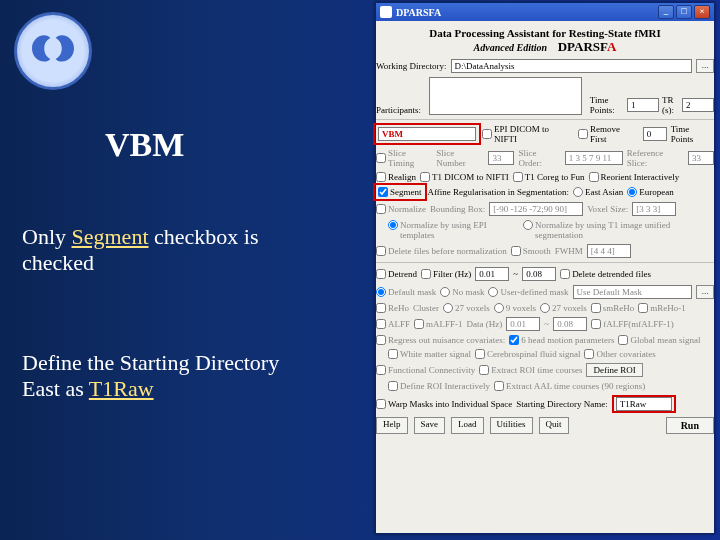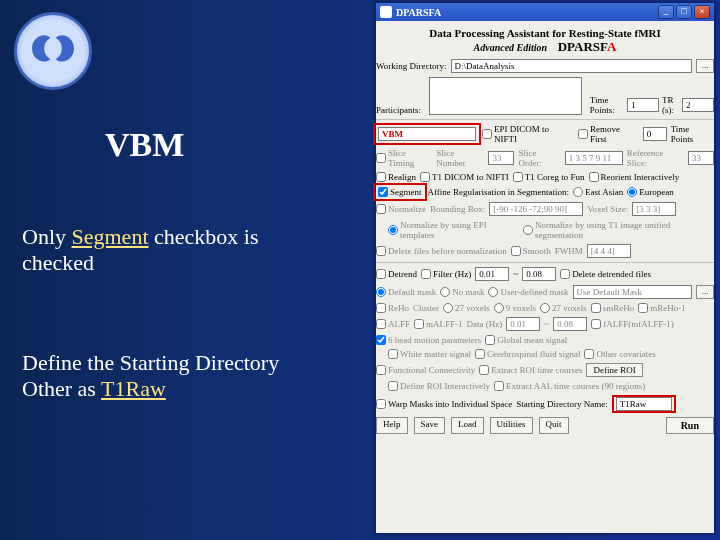--- a/index.html
+++ b/index.html
@@ -26,21 +26,21 @@
 .row{display:flex;align-items:center;margin-top:4px;gap:4px}
 .lbl{font:9px Tahoma}
 .tx{background:#fff;border:1px solid #7a7a7a;height:12px;padding:0 3px;font:9px Tahoma}
 .dots{width:16px;height:12px;border:1px solid #888;background:#f4f4f0;text-align:center;font:9px Tahoma;line-height:10px}
 .list{background:#fff;border:1px solid #7a7a7a;height:36px;width:178px}
 .small{width:24px}
 .btn{border:1px solid #888;background:#f4f4f0;padding:1px 6px;font:9px Tahoma}
 .sep{border-top:1px solid #c0c0bc;margin:4px 0}
 .cb{display:inline-flex;align-items:center;gap:2px}
 .cb input{width:10px;height:10px;margin:0}
-.radio{display:inline-flex;align-items:center;gap:2px}
+.radio{display:inline-flex;align-items:flex-start;gap:2px}
 .radio input{width:10px;height:10px;margin:0}
 .redbox{outline:2px solid #d40000;outline-offset:1px;padding:1px 2px;display:inline-flex;align-items:center;gap:2px}
 .redbox-inline{border:2px solid #d40000;padding:0 2px;display:inline}
 .bottom{display:flex;gap:6px;margin-top:4px}
 .runbtn{border:1px solid #888;background:#f4f4f0;padding:2px 14px;font:bold 10px Tahoma}
 .disabled .lbl, .disabled label{color:#888}
 .disabled .tx{color:#888}
 </style>
 </head>
 <body>
@@ -51,21 +51,21 @@
         <g fill="#3a67c9">
           <path d="M22 14c-8 0-14 7-14 15s6 15 14 15c3 0 5-1 7-3-4-2-7-6-7-12s3-10 7-12c-2-2-4-3-7-3zM42 14c8 0 14 7 14 15s-6 15-14 15c-3 0-5-1-7-3 4-2 7-6 7-12s-3-10-7-12c2-2 4-3 7-3z"></path>
         </g>
       </svg>
  </div>
  <div class="vbm">VBM</div>
  <div class="note note1">
   <span>Only </span><u>Segment</u><span> checkbox is</span><br><span>checked</span>
  </div>
  <div class="note note2">
-  <span>Define the Starting Directory</span><br><span>Other as </span><u>T1Raw</u>
+  <span>Define the Starting Directory</span><br><span>East as </span><u>T1Raw</u>
  </div>
 
  <div class="win">
   <div class="titlebar">
    <span class="tbicon"></span>
    <span>DPARSFA</span>
    <span class="tbtns">
     <span>_</span>
     <span>□</span>
     <span class="close">×</span>
@@ -277,20 +277,24 @@
     <span class="lbl">~</span>
     <input class="tx" style="width: 26px;" value="0.08">
     <label class="cb">
             <input type="checkbox" style="">
             <span class="lbl">fALFF(mfALFF-1)</span>
           </label>
    </div>
 
    <div class="row disabled">
     <label class="cb">
+            <input type="checkbox" style="">
+            <span class="lbl">Regress out nuisance covariates:</span>
+          </label>
+    <label class="cb">
             <input type="checkbox" checked="" style="">
             <span class="lbl">6 head motion parameters</span>
           </label>
     <label class="cb">
             <input type="checkbox" style="">
             <span class="lbl">Global mean signal</span>
           </label>
    </div>
    <div class="row disabled" style="padding-left:12px">
     <label class="cb">

